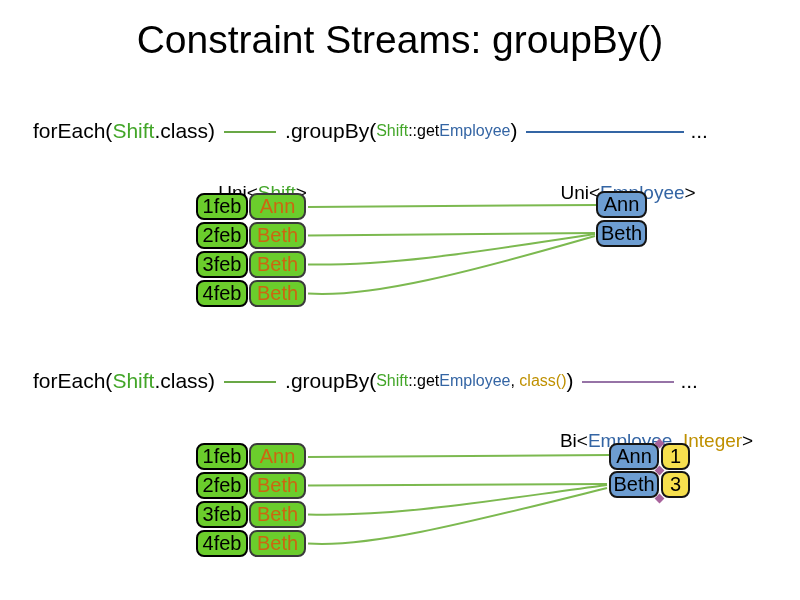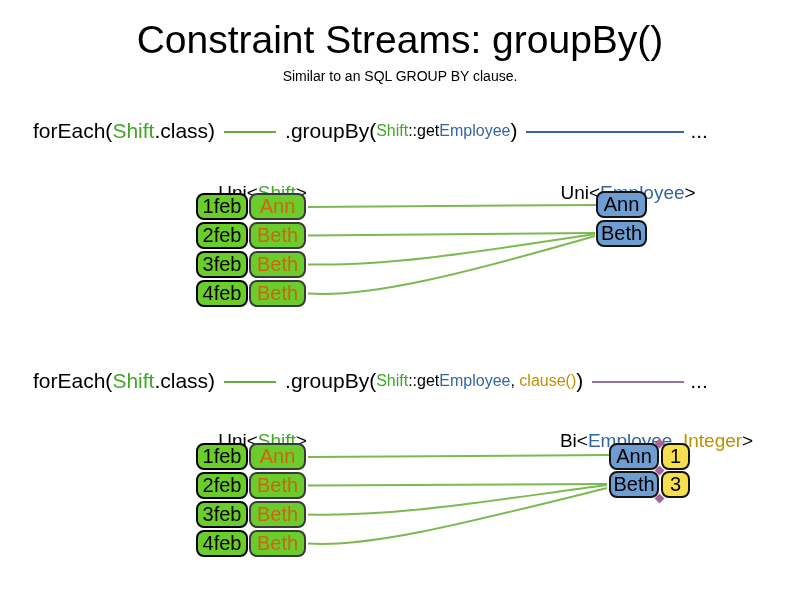--- a/index.html
+++ b/index.html
@@ -46,21 +46,20 @@
   }
   .connectors{position:absolute;left:0;top:0;z-index:1;}
   .connectors path{stroke:var(--connector_green);stroke-width:2;fill:none;}
 </style>
 </head>
 <body>
 
 <div class="slide">
 
   <h1 class="title">Constraint Streams: groupBy()</h1>
-  <p class="subtitle">Similar to an SQL GROUP BY clause.</p>
 
   <svg class="connectors" width="800" height="600" viewBox="0 0 800 600">
     <path d="M308,207 L597,205"></path>
     <path d="M308,235.5 L595,233"></path>
     <path d="M308,264.5 C400,266 500,248 595,234"></path>
     <path d="M308,293.5 C370,298 470,272 595,236"></path>
     <path d="M308,457 L610,455"></path>
     <path d="M308,485.5 L607,484"></path>
     <path d="M308,514.5 C400,517 500,499 607,485"></path>
     <path d="M308,543.5 C370,548 470,522 607,488"></path>
@@ -99,28 +98,25 @@
       <div class="cemp">Beth</div>
     </div>
   </div>
 
   <div class="bbox" style="left:596px;top:191px;width:51px">Ann</div>
   <div class="bbox" style="left:596px;top:220px;width:51px">Beth</div>
 
   <div class="code" style="top:368px">
     <span>forEach(</span><span class="grn">Shift</span><span>.class)</span>
     <div class="hline green"></div>
-    <span>.groupBy(</span><span class="sm grn">Shift</span><span class="sm">::get</span><span class="sm blu">Employee</span><span class="sm">, </span><span class="sm gld">clause()</span><span>)</span>
+    <span>.groupBy(</span><span class="sm grn">Shift</span><span class="sm">::get</span><span class="sm blu">Employee</span><span class="sm">, </span><span class="sm gld">class()</span><span>)</span>
     <div class="hline purple"></div>
     <span>...</span>
   </div>
 
-  <div class="lbl" style="top:405px;left:152px;width:200px">
-    <span>Uni&lt;</span><span class="grn">Shift</span><span>&gt;</span>
-  </div>
   <div class="lbl" style="top:405px;left:496px;width:300px">
     <span>Bi&lt;</span><span class="blu">Employee</span><span>, </span><span class="gld">Integer</span><span>&gt;</span>
   </div>
 
   <div class="tbl" style="left:196px;top:443px">
     <div class="trow">
       <div class="cdate">1feb</div>
       <div class="cemp">Ann</div>
     </div>
     <div class="trow">

